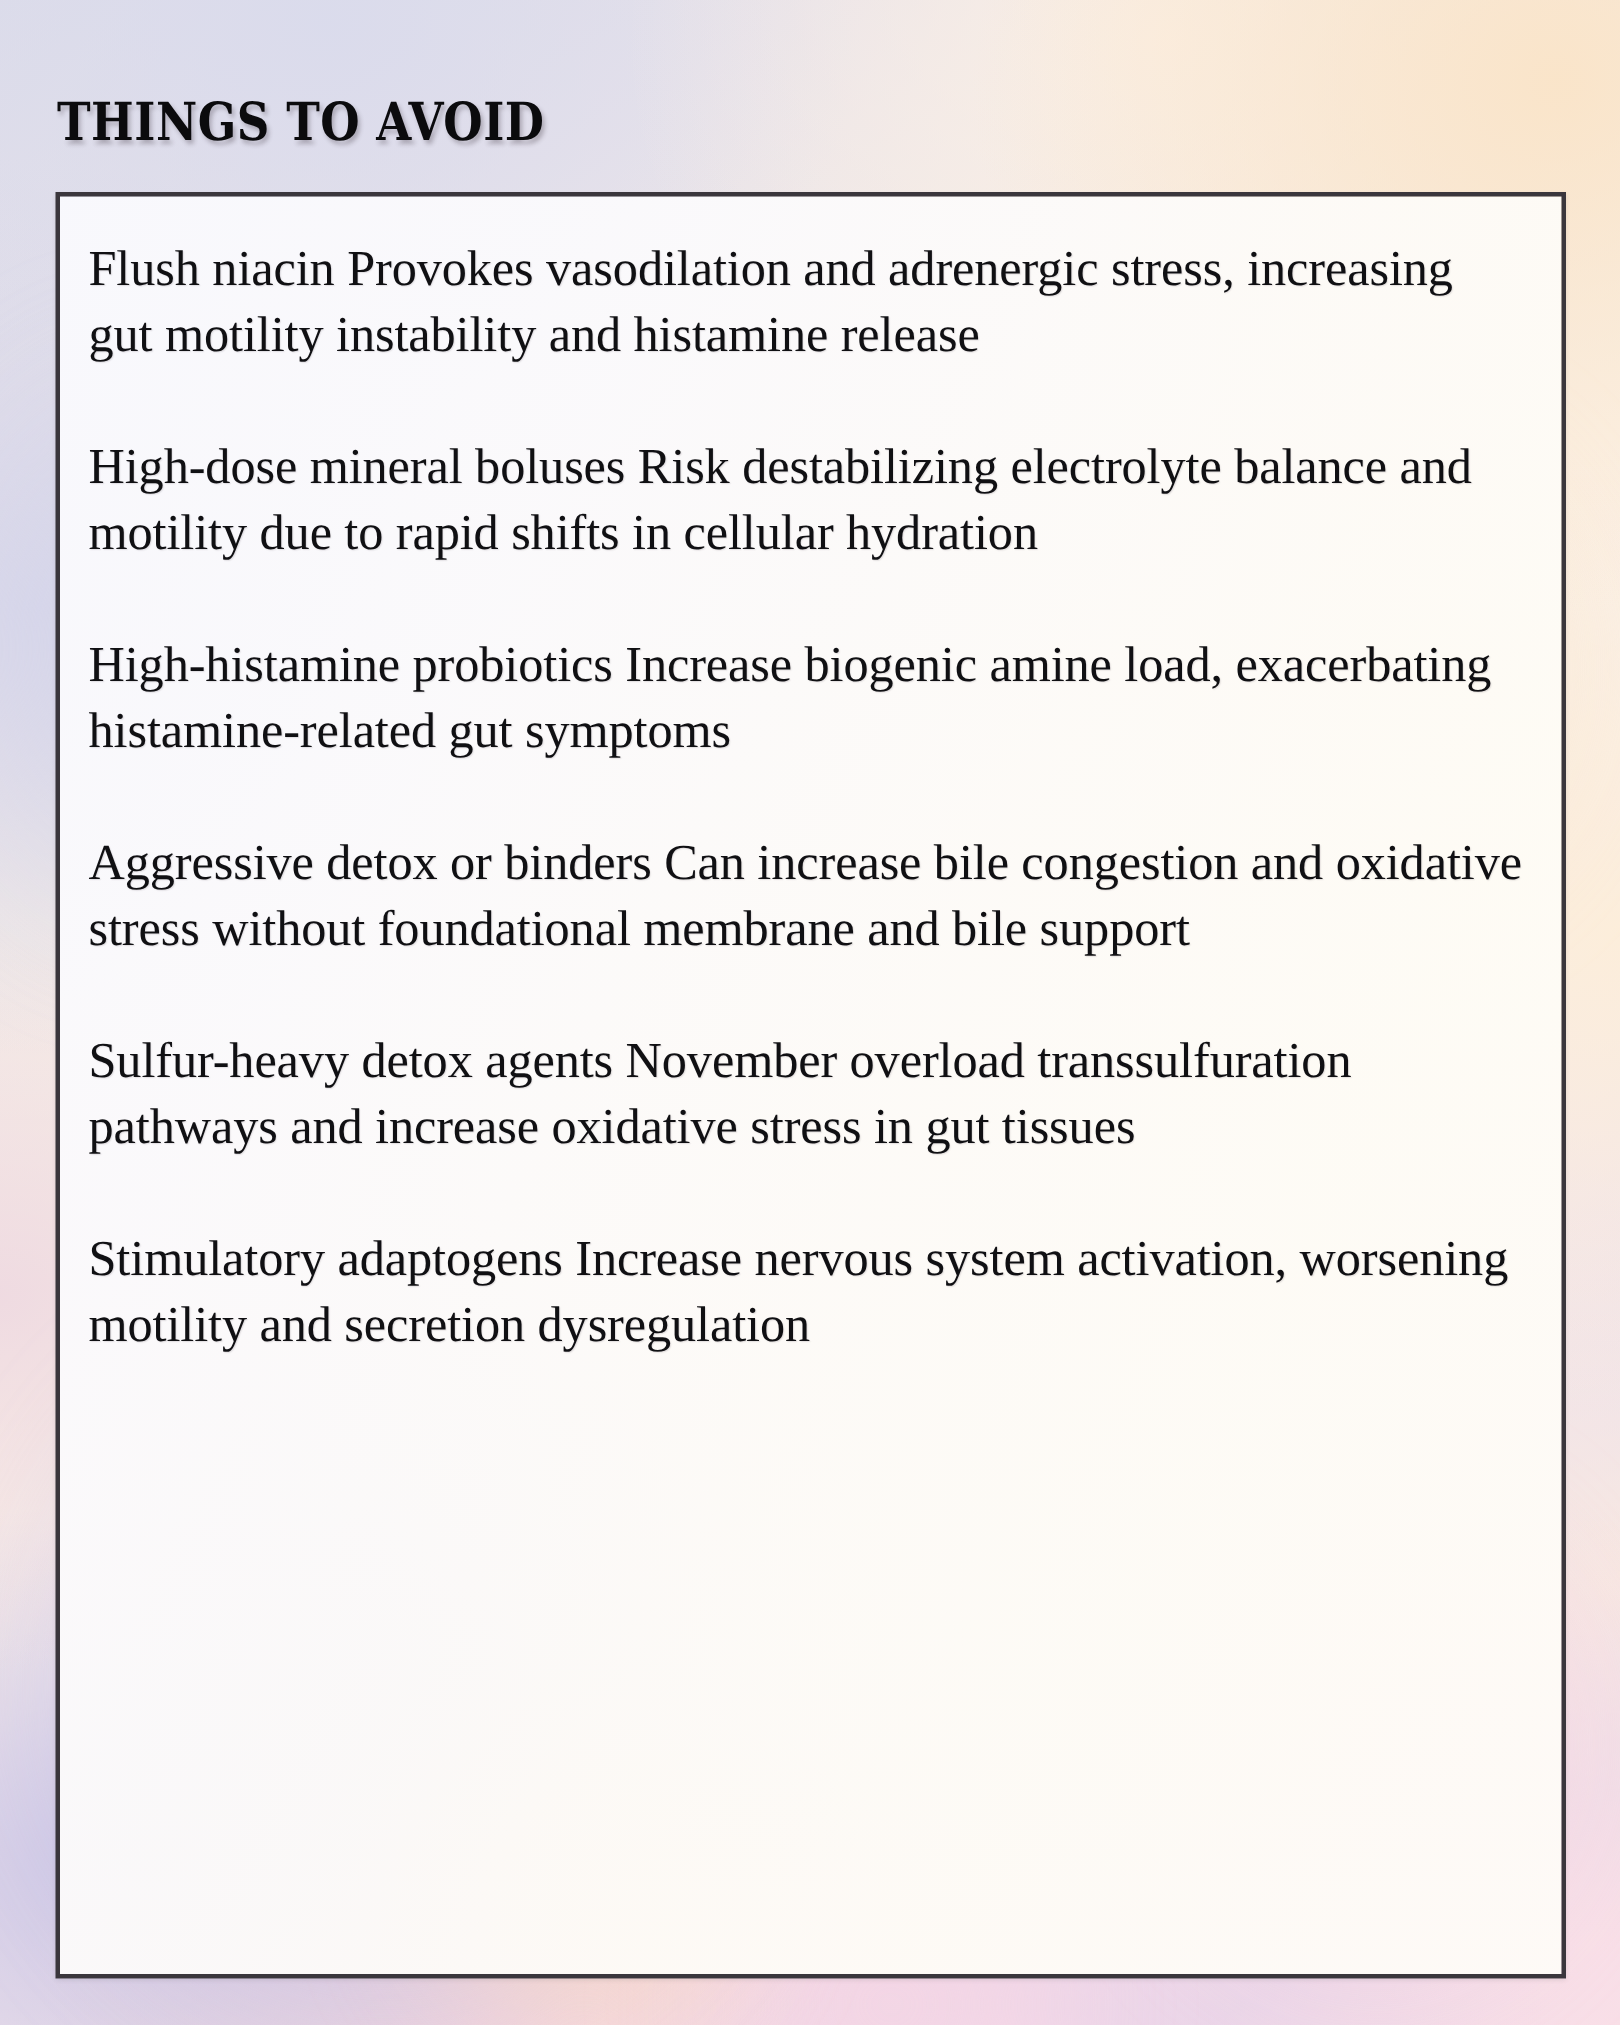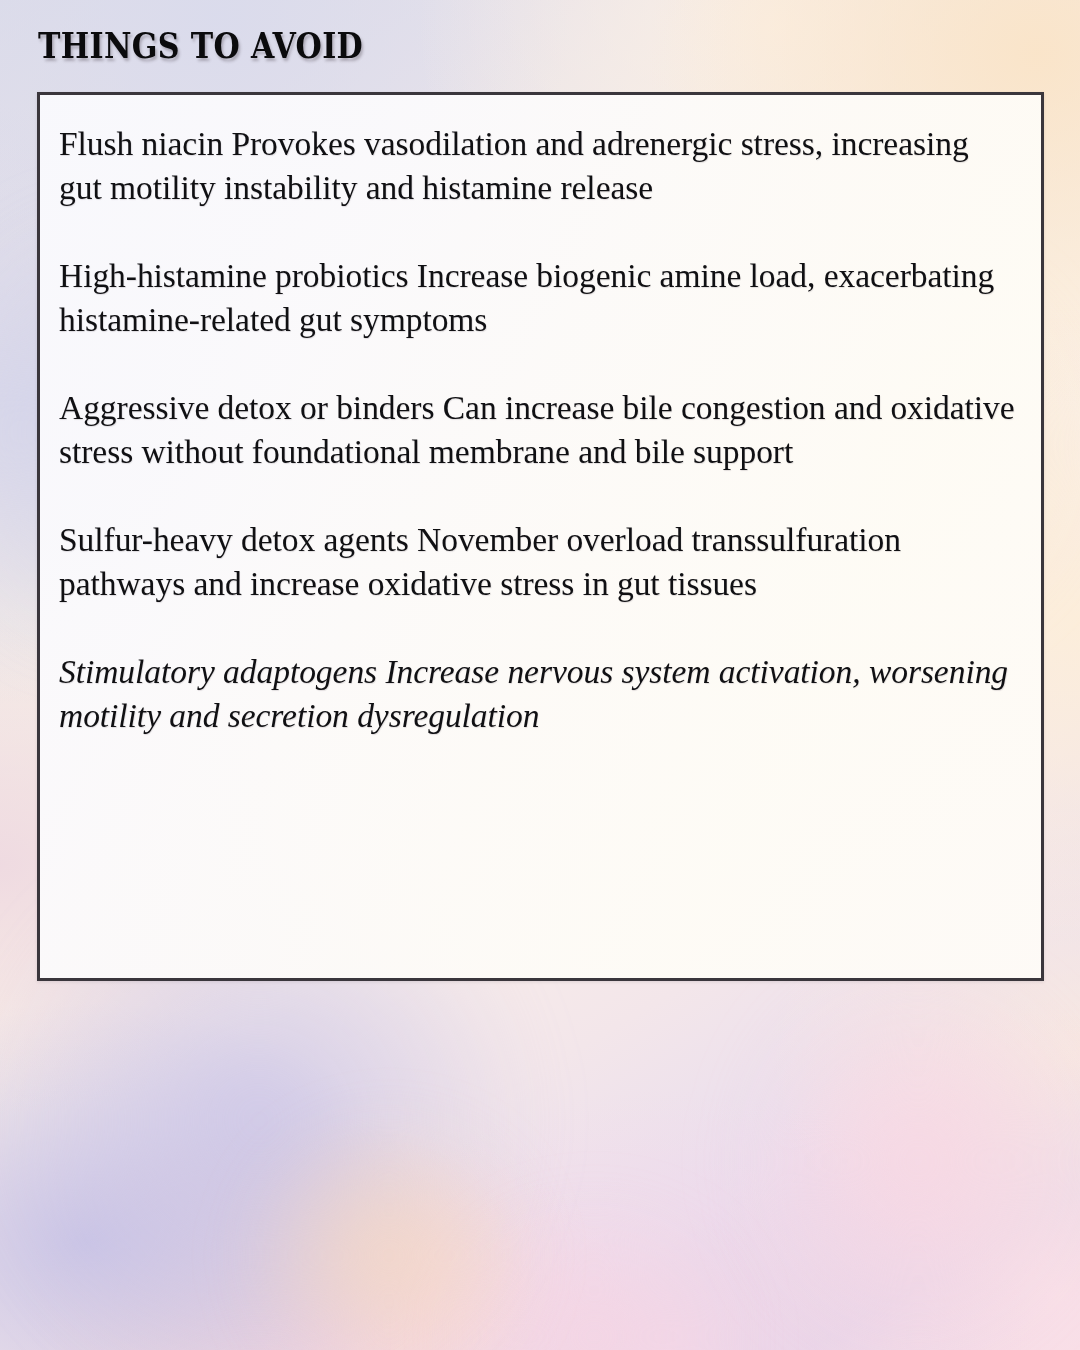--- a/index.html
+++ b/index.html
@@ -81,20 +81,21 @@
     background:radial-gradient(closest-side, rgba(212,212,234,0.8), rgba(212,212,234,0) 74%); }
   .blob-rose-mid    { left:36%; top:86%;  width:38%; height:26%;
     border-radius:48% 52% 56% 44% / 50% 50% 50% 50%;
     background:radial-gradient(closest-side, rgba(246,212,226,0.72), rgba(246,212,226,0) 72%); }
 
   
   #page {
     position:absolute;
     inset:0;
     padding:26px 36px 0 37px;
+    margin-top:36px;
   }
 
   
   #page-title {
     font-family:"DejaVu Serif", "Liberation Serif", serif;
     font-weight:700;
     font-size:35px;
     line-height:40px;
     letter-spacing:0.4px;
     color:#0b0b0d;
@@ -105,21 +106,21 @@
     text-shadow:2px 3px 3px rgba(60,50,60,0.30);
     margin:0 0 14px 1px;
   }
 
   
   #avoid-card {
     position:absolute;
     left:37px;
     top:92px;
     width:1007px;
-    height:889px;
+    height:1191px;
     border:3px solid #3a363c;
     background:
       linear-gradient(118deg,
         rgba(249,249,253,0.97) 0%,
         rgba(251,250,252,0.96) 26%,
         rgba(253,251,248,0.95) 52%,
         rgba(254,252,246,0.95) 74%,
         rgba(254,251,247,0.96) 100%);
     box-shadow:0 1px 3px rgba(60,50,60,0.12);
     overflow:hidden;
@@ -132,39 +133,40 @@
 
   .avoid-item {
     font-family:"Liberation Serif", "DejaVu Serif", serif;
     font-size:33.5px;
     line-height:44px;
     color:#101013;
     margin-bottom:44px;
     letter-spacing:-0.05px;
     text-shadow:0.6px 0.8px 0.9px rgba(80,70,80,0.16);
   }
-  .avoid-item:last-child { margin-bottom:0;font-style:italic; }
+  .avoid-item:last-child { margin-bottom:0; }
 </style>
 </head>
 <body>
 
 <div id="bg-canvas">
   <div class="blob blob-lilac-left"></div>
   <div class="blob blob-cream-right"></div>
   <div class="blob blob-pink-right"></div>
   <div class="blob blob-rose-mid"></div>
 </div>
 
 <div id="page">
 
   <h1 id="page-title">THINGS TO AVOID</h1>
 
   <section id="avoid-card">
     <ul id="avoid-list">
       <li class="avoid-item">Flush niacin Provokes vasodilation and adrenergic stress, increasing gut motility instability and histamine release</li>
+      <li class="avoid-item">High-dose mineral boluses Risk destabilizing electrolyte balance and motility due to rapid shifts in cellular hydration</li>
       <li class="avoid-item">High-histamine probiotics Increase biogenic amine load, exacerbating histamine-related gut symptoms</li>
       <li class="avoid-item">Aggressive detox or binders Can increase bile congestion and oxidative stress without foundational membrane and bile support</li>
       <li class="avoid-item">Sulfur-heavy detox agents November overload transsulfuration pathways and increase oxidative stress in gut tissues</li>
       <li class="avoid-item">Stimulatory adaptogens Increase nervous system activation, worsening motility and secretion dysregulation</li>
     </ul>
   </section>
 
 </div>
 
 </body></html>

